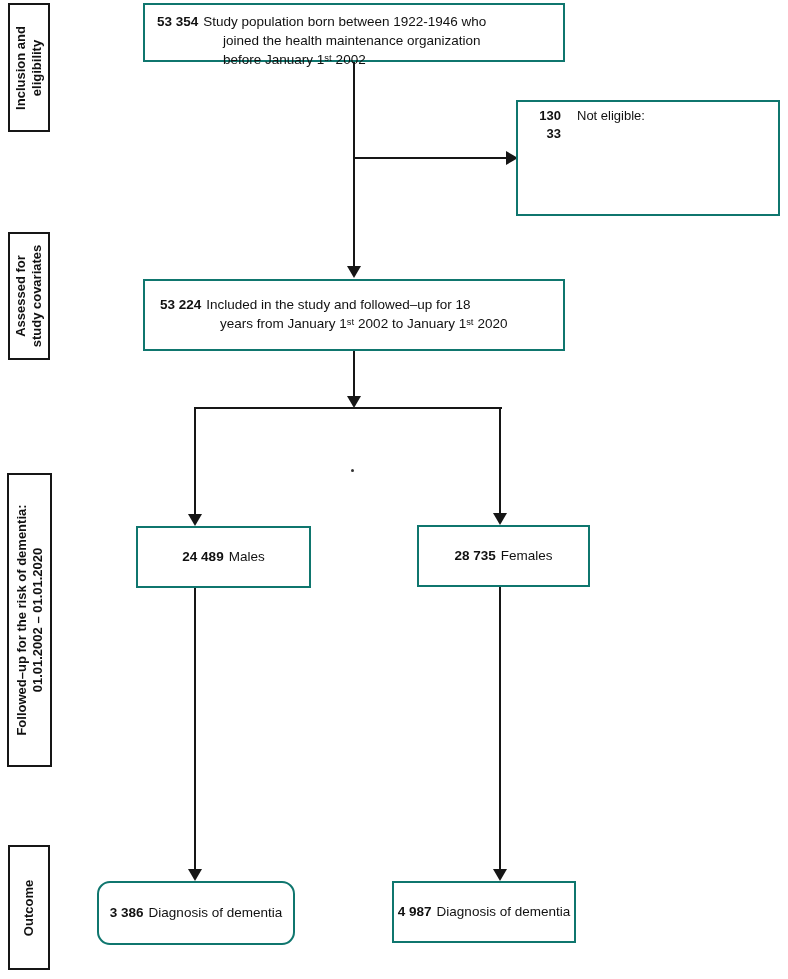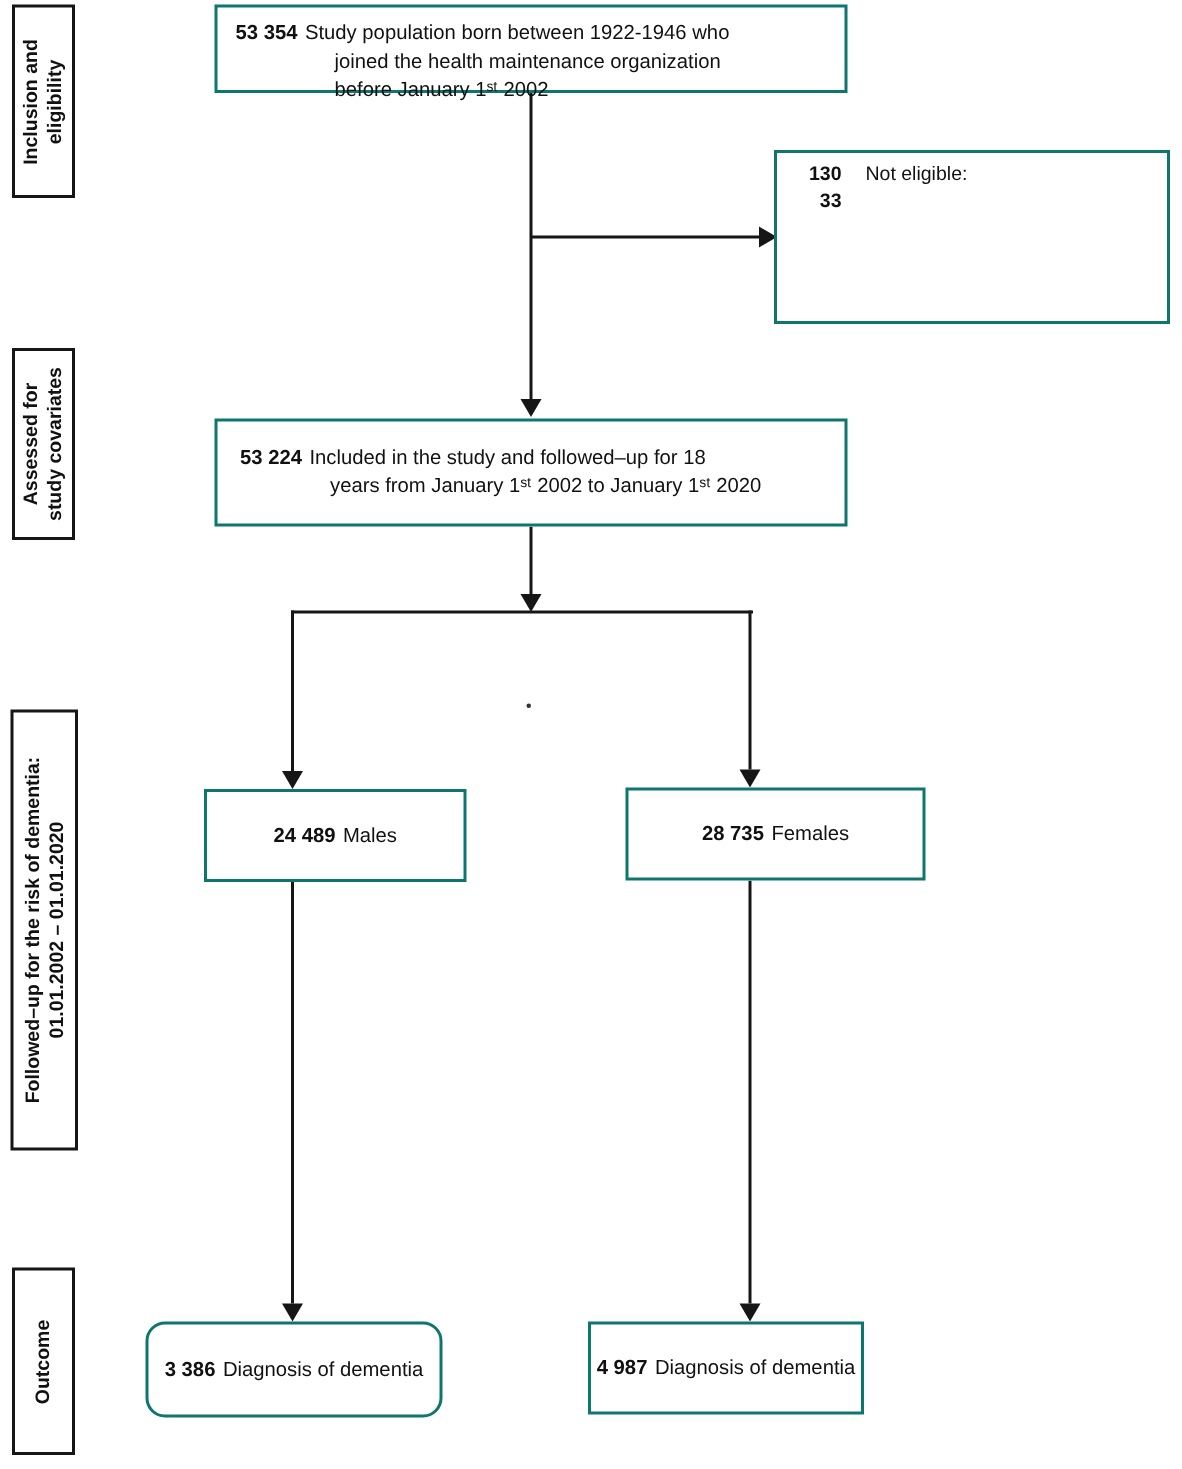--- a/index.html
+++ b/index.html
@@ -144,21 +144,21 @@
 
   <div class="fbox hang-mid" style="left:143px; top:279px; width:422px; height:72px;">
     <span class="num">53 224</span><span class="prewrap">Included in the study and followed–up for 18
 years from January 1ˢᵗ 2002 to January 1ˢᵗ 2020</span>
   </div>
 
   <div class="fbox center-box" style="left:108px; top:526px; width:175px; height:62px;margin-left:28px;">
     <span><span class="num">24 489</span><span>Males</span></span>
   </div>
 
-  <div class="fbox center-box" style="left:417px; top:525px; width:200px; height:62px;">
+  <div class="fbox center-box" style="left:417px; top:525px; width:173px; height:62px;">
     <span><span class="num">28 735</span><span>Females</span></span>
   </div>
 
   <div class="fbox center-box" style="left:97px; top:881px; width:198px; height:64px;border-radius:13px;">
     <span><span class="num">3 386</span><span>Diagnosis of dementia</span></span>
   </div>
 
   <div class="fbox center-box" style="left:392px; top:881px; width:184px; height:62px;">
     <span><span class="num">4 987</span><span>Diagnosis of dementia</span></span>
   </div>

